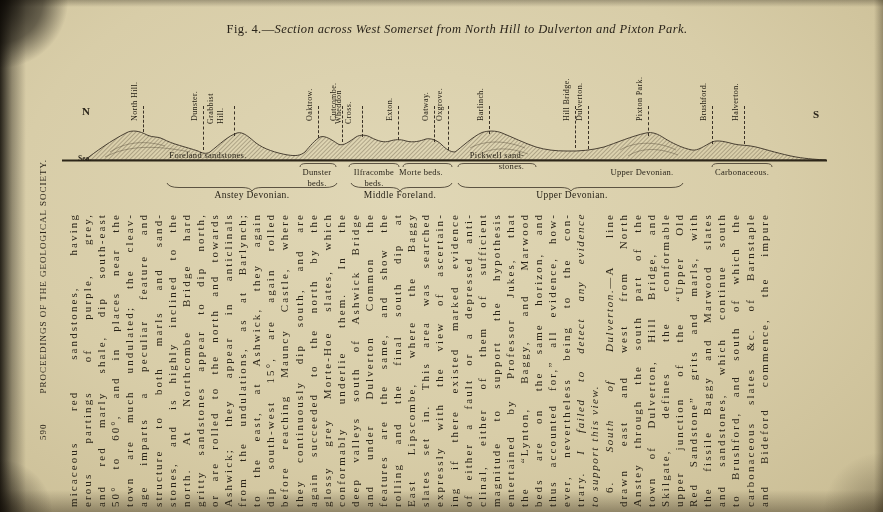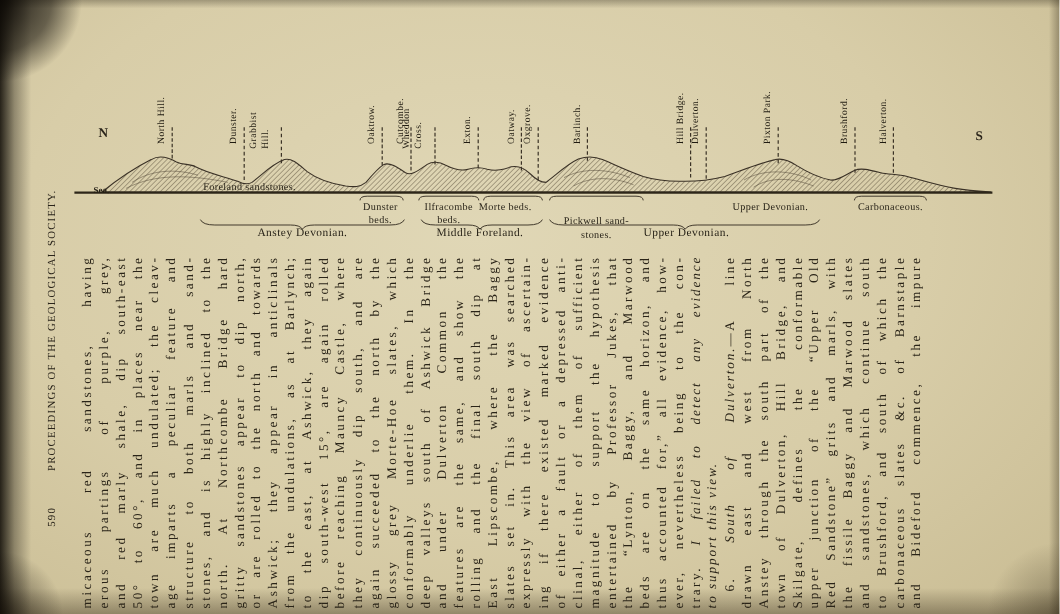--- a/index.html
+++ b/index.html
@@ -107,20 +107,23 @@
       <path d="M712,167 Q712,163.5 718,163.5 L766,163.5 Q772,163.5 772,167"></path>
     </g>
 
     <g fill="none" stroke="#3b3226" stroke-width="0.8">
       <path d="M167,183 Q169,187.5 179,187.5 L242,187.5 Q250,187.5 252,191 Q254,187.5 262,187.5 L325,187.5 Q335,187.5 337,183"></path>
       <path d="M351,183 Q353,187.5 363,187.5 L390,187.5 Q398,187.5 400,191 Q402,187.5 410,187.5 L440,187.5 Q450,187.5 452,183"></path>
       <path d="M458,183 Q460,187.5 470,187.5 L561,187.5 Q569,187.5 571,191 Q573,187.5 581,187.5 L671,187.5 Q681,187.5 683,183"></path>
     </g>
   </svg>
 
+  <div class="caption">
+    <span>Fig. 4.—</span><span class="it">Section across West Somerset from North Hill to Dulverton and Pixton Park.</span>
+  </div>
 
   <div class="compass" style="left:82px;top:105px;">N</div>
   <div class="compass" style="left:813px;top:108px;">S</div>
   <div class="sea">Sea.</div>
 
   <div id="peak-labels">
       <div class="plabel" style="left: 140px; top: 104px;"><span>North Hill.</span></div>
       <div class="leader" style="left: 143px; top: 106px; height: 26px;"></div>
       <div class="plabel" style="left: 200px; top: 104px;"><span>Dunster.</span></div>
       <div class="leader" style="left: 203px; top: 106px; height: 44px;"></div>
@@ -154,21 +157,21 @@
       <div class="leader" style="left: 744px; top: 106px; height: 38px;"></div>
     </div>
 
   <div id="formation-labels">
       <div class="flabel" style="left: 208px; top: 150px;">Foreland sandstones.</div>
       <div class="flabel" style="left: 317px; top: 167px;">Dunster
 beds.</div>
       <div class="flabel" style="left: 374px; top: 167px;">Ilfracombe
 beds.</div>
       <div class="flabel" style="left: 421px; top: 167px;">Morte beds.</div>
-      <div class="flabel" style="left: 497px; top: 179px;">Pickwell sand-
+      <div class="flabel" style="left: 497px; top: 150px; text-align: right;">Pickwell sand-
 stones.</div>
       <div class="flabel" style="left: 642px; top: 167px;">Upper Devonian.</div>
       <div class="flabel" style="left: 742px; top: 167px;">Carbonaceous.</div>
     </div>
 
   <div id="group-labels">
       <div class="glabel" style="left: 252px; top: 190px;">Anstey Devonian.</div>
       <div class="glabel" style="left: 400px; top: 190px;">Middle Foreland.</div>
       <div class="glabel" style="left: 572px; top: 190px;">Upper Devonian.</div>
     </div>

